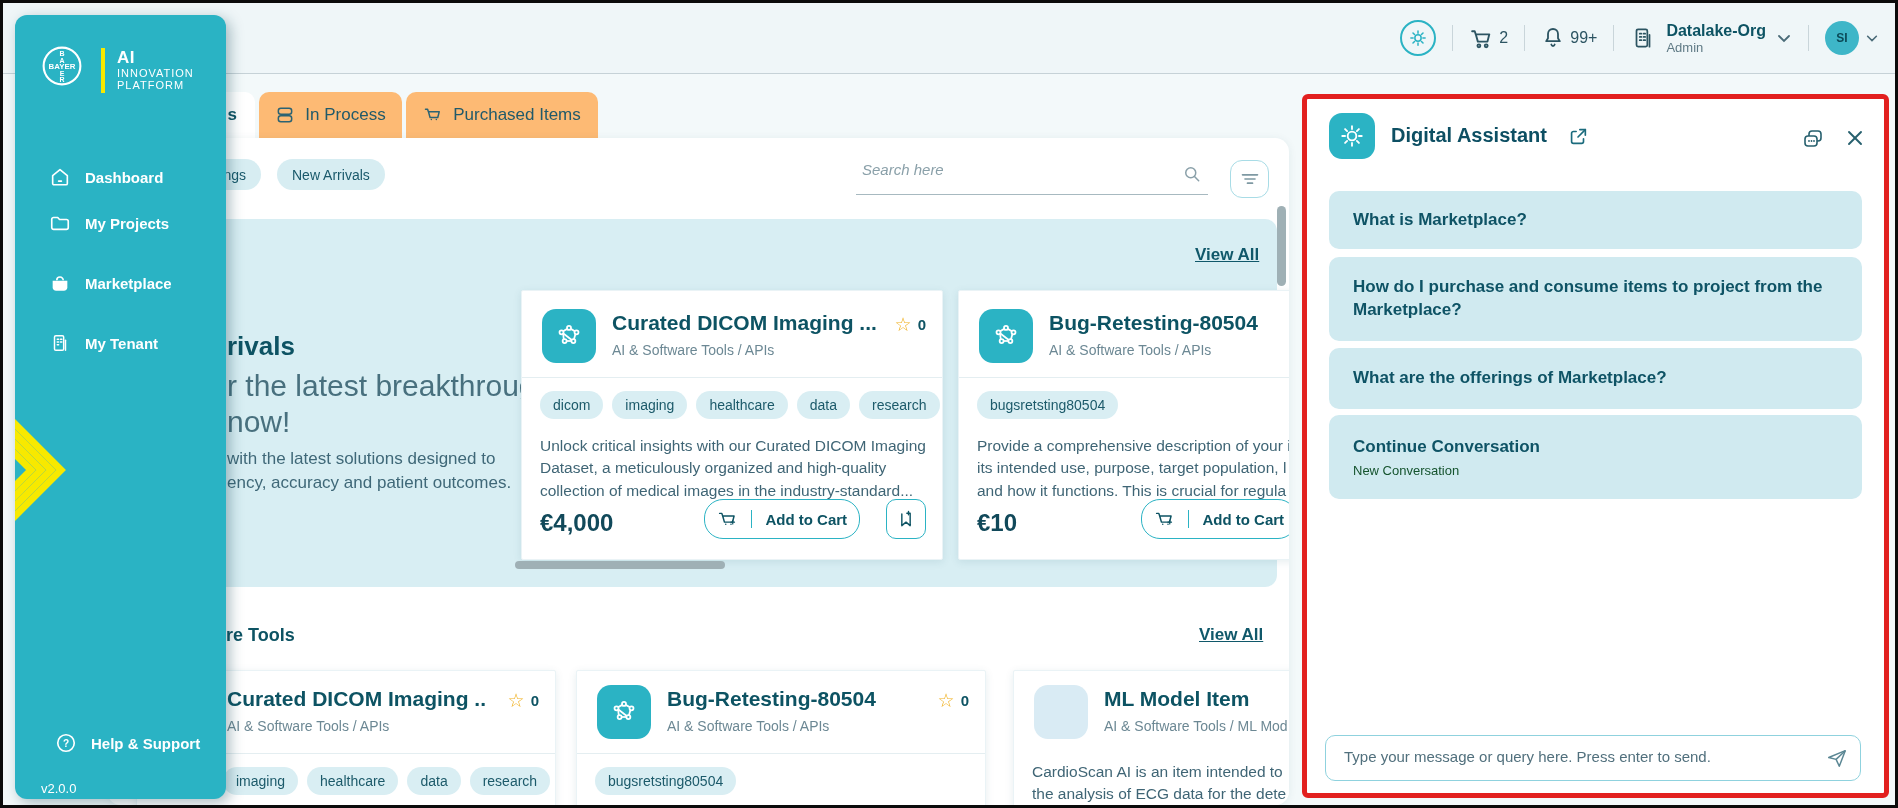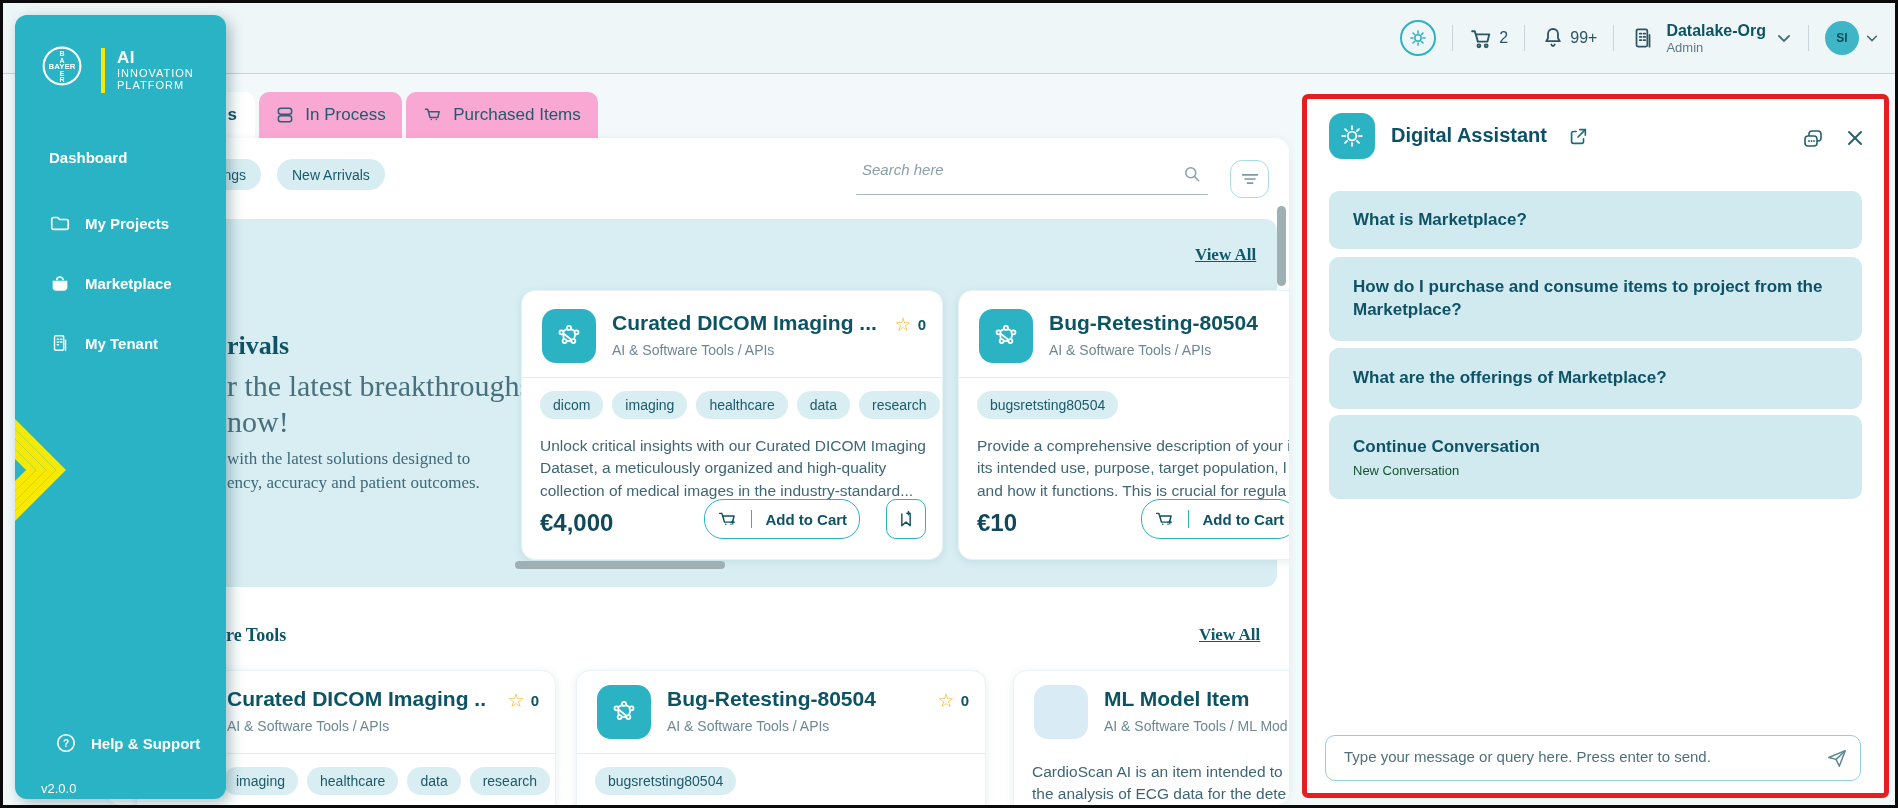--- a/index.html
+++ b/index.html
@@ -1,18 +1,18 @@
 <!DOCTYPE html>
 <html><head>
 <meta charset="utf-8">
 <style>
   html,body{margin:0;padding:0;background:#fff;}
   #app{position:relative;width:1898px;height:808px;box-sizing:border-box;border:3px solid #0b0b0b;
        background:#f3f9fa;overflow:hidden;font-family:"Liberation Sans",sans-serif;}
-  .abs{position:absolute;font-family:Liberation Serif, serif;}
+  .abs{position:absolute;}
   svg{display:block;}
 
   
   .topbar{position:absolute;left:0;top:0;right:0;height:70px;background:#eff6f8;border-bottom:1px solid #c6d2d7;}
   .hdr-right{position:absolute;right:16px;top:0;height:70px;display:flex;align-items:center;gap:16px;}
   .hdr-sep{width:1px;height:26px;background:#c9d5da;}
   .hdr-count{font-size:16px;color:#2c5462;}
   .org-name{font-size:16px;font-weight:bold;color:#0d5363;line-height:1.2;}
   .org-role{font-size:13px;color:#5f7a85;}
   .avatar{width:34px;height:34px;border-radius:50%;background:#3eb6c8;display:flex;align-items:center;justify-content:center;
@@ -27,39 +27,39 @@
   .brand-l1{position:absolute;left:102px;top:52px;font-size:11px;letter-spacing:1px;}
   .brand-l2{position:absolute;left:102px;top:64px;font-size:11px;letter-spacing:1px;}
   .nav-item{position:absolute;left:34px;display:flex;align-items:center;gap:14px;height:28px;cursor:pointer;}
   .nav-label{font-size:15px;font-weight:bold;color:#fff;white-space:nowrap;}
   .version{position:absolute;left:26px;top:766px;font-size:13px;font-weight:normal;}
 
   
   .main-card{position:absolute;left:104px;top:135px;width:1182px;height:667px;background:#fff;border-radius:14px;
              box-shadow:0 1px 8px rgba(30,80,95,.08);overflow:hidden;}
   .tab{position:absolute;top:89px;height:46px;border-radius:10px 10px 0 0;display:flex;align-items:center;justify-content:center;
-       gap:10px;font-size:17px;color:#215a6a;background:#f9a8d4;cursor:pointer;}
+       gap:10px;font-size:17px;color:#215a6a;background:#fdba74;cursor:pointer;}
   .tab-active{background:#ffffff;font-weight:bold;color:#0d5363;justify-content:flex-end;padding-right:18px;box-sizing:border-box;}
   .chip{position:absolute;height:31px;border-radius:16px;background:#d7edf2;color:#19596b;font-size:14px;
         display:flex;align-items:center;padding:0 15px;box-sizing:border-box;}
   .search-wrap{position:absolute;left:749px;top:16px;width:352px;height:40px;border-bottom:1.5px solid #a7b9c0;}
   .search-input{position:absolute;left:4px;top:6px;width:300px;border:0;outline:0;background:transparent;
         font-size:15px;font-style:italic;color:#43626f;font-family:"Liberation Sans",sans-serif;}
   .search-input::placeholder{color:#8aa0a9;font-style:italic;}
   .filter-btn{position:absolute;left:1123px;top:22px;width:37px;height:36px;border:1.5px solid #a8dce6;border-radius:12px;
         background:#fff;display:flex;align-items:center;justify-content:center;cursor:pointer;}
 
   .section-bg{position:absolute;left:16px;top:81px;width:1154px;height:368px;background:#d8eef3;border-radius:12px;}
   .view-all{font-size:17px;font-weight:bold;color:#10586a;text-decoration:underline;cursor:pointer;white-space:nowrap;}
 
   .ban-h{font-size:26px;font-weight:bold;color:#0d5363;}
   .ban-big{font-size:30px;color:#48707e;line-height:1.18;}
   .ban-body{font-size:17px;color:#3f6878;line-height:1.42;}
 
-  .card{position:absolute;background:#fff;border-radius:14px;border:1px solid #eaf3f6;box-shadow:0 2px 8px rgba(13,83,99,.10);}
+  .card{position:absolute;background:#fff;border-radius:2px;border:1px solid #eaf3f6;box-shadow:0 2px 8px rgba(13,83,99,.10);}
   .card-icon{position:absolute;left:20px;top:18px;width:54px;height:54px;border-radius:14px;background:#2bb3c4;
              display:flex;align-items:center;justify-content:center;}
   .card-icon.pale{background:#d9ebf4;}
   .card-title{position:absolute;left:90px;top:20px;font-size:21px;font-weight:bold;color:#0d5363;white-space:nowrap;}
   .card-cat{position:absolute;left:90px;top:51px;font-size:14px;color:#6c8894;white-space:nowrap;}
   .card-rating{position:absolute;top:24px;display:flex;align-items:center;gap:6px;}
   .star{color:#f0b01e;font-size:19px;line-height:1;}
   .rate-n{font-size:15px;font-weight:bold;color:#0d5363;}
   .card-div{position:absolute;left:0;right:0;top:86px;height:1px;background:#e4eef1;}
   .tag-row{position:absolute;top:100px;display:flex;gap:9px;}
@@ -382,21 +382,21 @@
       <text x="24" y="13" text-anchor="middle" fill="#ffffff" font-size="8" font-weight="bold" font-family="Liberation Sans, sans-serif">B</text>
       <text x="24" y="20.5" text-anchor="middle" fill="#ffffff" font-size="8" font-weight="bold" font-family="Liberation Sans, sans-serif">A</text>
       <text x="24" y="35" text-anchor="middle" fill="#ffffff" font-size="8" font-weight="bold" font-family="Liberation Sans, sans-serif">E</text>
       <text x="24" y="42.5" text-anchor="middle" fill="#ffffff" font-size="8" font-weight="bold" font-family="Liberation Sans, sans-serif">R</text>
     </svg>
     <div class="brandbar"></div>
     <div class="brand-ai">AI</div>
     <div class="brand-l1">INNOVATION</div>
     <div class="brand-l2">PLATFORM</div>
 
-    <div class="nav-item" style="top:120px;flex-direction:column;">
+    <div class="nav-item" style="top:148px;">
       <svg width="22" height="22" viewBox="0 0 24 24" fill="none" stroke="#ffffff" stroke-width="1.8" stroke-linejoin="round" stroke-linecap="round">
         <path d="M4 10.5 L12 4 L20 10.5 V19 a1.5 1.5 0 0 1 -1.5 1.5 h-13 A1.5 1.5 0 0 1 4 19 Z"></path>
           <line x1="10.5" y1="16.5" x2="13.5" y2="16.5"></line>
       </svg>
       <span class="nav-label">Dashboard</span>
     </div>
     <div class="nav-item" style="top:194px;">
       <svg width="22" height="22" viewBox="0 0 24 24" fill="none" stroke="#ffffff" stroke-width="1.8" stroke-linejoin="round" stroke-linecap="round">
         <path d="M3 8 c0 -1.2 .9 -2 2 -2 h4.5 l2 2.2 H19 c1.1 0 2 .9 2 2 V17 c0 1.2 -.9 2 -2 2 H5 c-1.1 0 -2 -.8 -2 -2 Z"></path>
       </svg>

